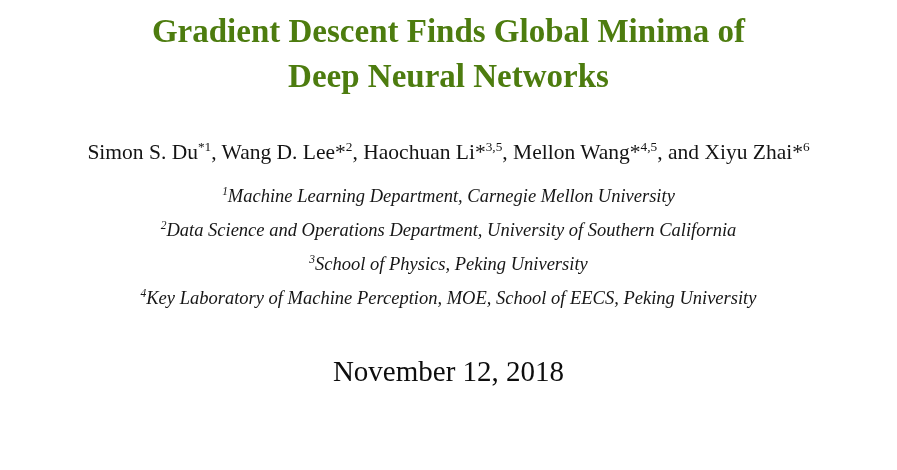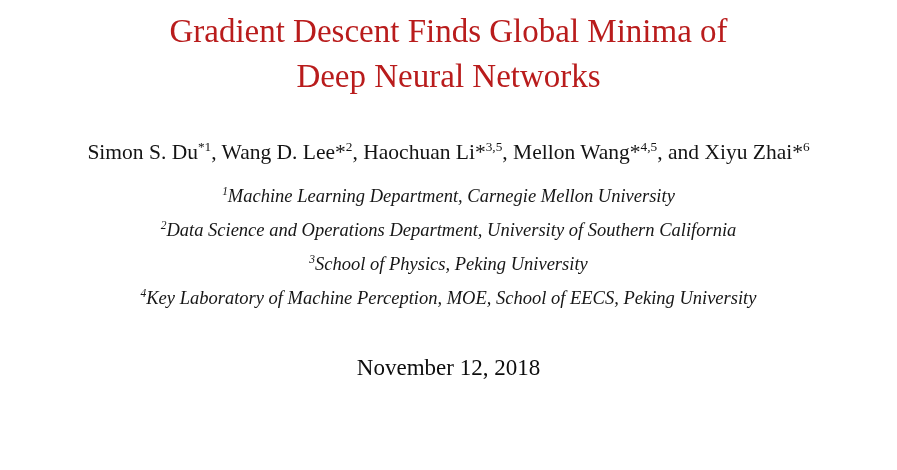--- a/index.html
+++ b/index.html
@@ -15,23 +15,23 @@
     height: 470px;
     font-family: "Liberation Serif", "DejaVu Serif", serif;
     color: #111111;
     text-align: center;
     box-sizing: border-box;
   }
   .title {
     padding-top: 9px;
     font-size: 33px;
     line-height: 45px;
-    font-weight: normal;
+    font-weight: bold;
     margin: 0;
-    color: #b91c1c;
+    color: #4d7c0f;
   }
   .authors {
     margin-top: 38px;
     font-size: 21.5px;
     line-height: 30px;
     color: #141414;
     white-space: nowrap;
   }
   .authors sup {
     font-size: 0.62em;
@@ -49,21 +49,21 @@
     white-space: nowrap;
   }
   .affil-line sup {
     font-size: 0.62em;
     font-style: italic;
     vertical-align: super;
     line-height: 0;
   }
   .date {
     margin-top: 40px;
-    font-size: 23px;
+    font-size: 29px;
     color: #0d0d0d;
   }
 </style>
 </head>
 <body>
 
 <div class="page">
 
   <h1 class="title">
     <span>Gradient Descent Finds Global Minima of</span><br>

